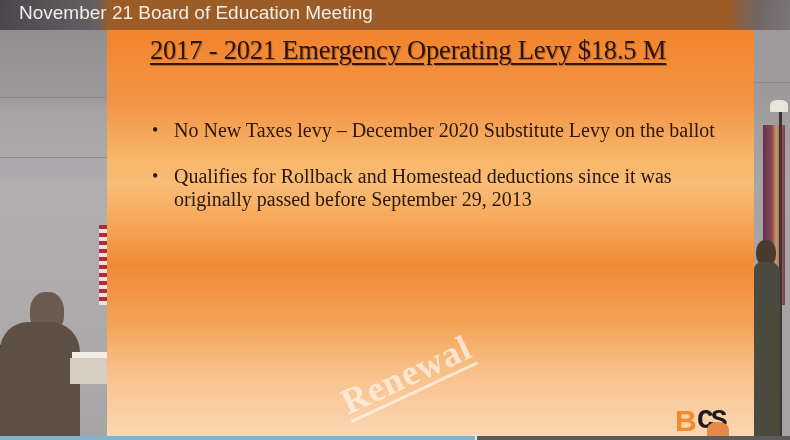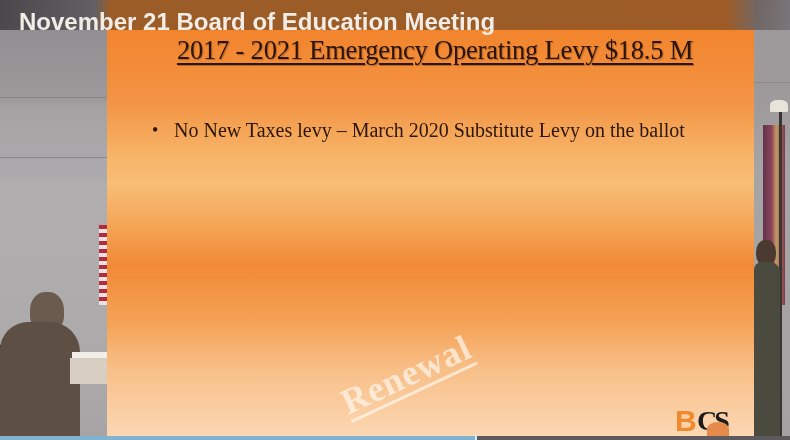--- a/index.html
+++ b/index.html
@@ -24,35 +24,35 @@
   .eagle { position:absolute; left:770px; top:100px; width:18px; height:12px; background:#e8e4da; border-radius:40% 40% 10% 10%; }
   .flag-right { position:absolute; left:763px; top:125px; width:22px; height:180px;
     background: linear-gradient(90deg,#5a2840 0%,#8a3a54 40%,#c69a5a 60%,#7b2c45 100%); opacity:.9; }
   .person-right { position:absolute; left:754px; top:240px; width:26px; height:200px; }
   .pr-head { position:absolute; left:2px; top:0; width:20px; height:26px; border-radius:45%; background:#4a3a30; }
   .pr-body { position:absolute; left:0; top:22px; width:26px; height:178px; background:#4b4a3e; border-radius:8px 10px 0 0; }
 
   
   .slide { position:absolute; left:107px; top:29px; width:647px; height:407px;
     background: linear-gradient(180deg,#f2842c 0%,#f39445 18%,#f7b66a 32%,#f8bd77 38%,#f5a657 48%,#f18a36 58%,#f4a256 72%,#f8c089 84%,#fbd7b3 100%); }
-  .slide-title { position:absolute; left:43px; top:6px; width:570px; text-align:center; font-size:26.5px; color:#2a1407; text-decoration:underline; text-decoration-thickness:2px; text-underline-offset:4px; white-space:nowrap; letter-spacing:-0.2px; text-shadow:1px 1px 1px rgba(60,30,10,.35); }
+  .slide-title { position:absolute; left:43px; top:6px; width:570px; text-align:left; font-size:26.5px; color:#2a1407; text-decoration:underline; text-decoration-thickness:2px; text-underline-offset:4px; white-space:nowrap; letter-spacing:-0.2px; text-shadow:1px 1px 1px rgba(60,30,10,.35); }
   .bullets { position:absolute; left:45px; top:90px; width:590px; list-style:none; margin:0; padding:0; }
   .bullet { position:relative; padding-left:22px; font-size:20px; line-height:23px; color:#2b160a; margin-bottom:23px; }
   .bullet::before { content:"\2022"; position:absolute; left:0; top:0; font-size:18px; }
   .bullet:nth-child(1) { top:0; }
   .watermark { position:absolute; left:245px; top:352px; font-size:36px; font-weight:bold; color:rgba(255,245,235,.72); transform:rotate(-25deg); transform-origin:left bottom; letter-spacing:1px; text-decoration:underline; text-decoration-thickness:3px; text-underline-offset:6px; }
   .logo { position:absolute; left:568px; top:377px; width:70px; height:30px; }
   .logo-b { position:absolute; left:0; top:0; font-family:"Liberation Sans", sans-serif; font-weight:bold; font-size:30px; line-height:30px; color:#f08a2c; }
-  .logo-cs { position:absolute; left:22px; top:0; font-family:Liberation Serif, serif; font-weight:bold; font-size:28px; line-height:30px; color:#1d1a1c; letter-spacing:-3px; }
+  .logo-cs { position:absolute; left:22px; top:0; font-family:Liberation Mono, monospace; font-weight:bold; font-size:28px; line-height:30px; color:#1d1a1c; letter-spacing:-3px; }
   .logo-ball { position:absolute; left:32px; top:16px; width:22px; height:14px; border-radius:50% 50% 0 0; background:#e58a4a; }
 
   
   .titlebar { position:absolute; left:0; top:0; width:790px; height:30px;
     background: linear-gradient(90deg, rgba(70,68,72,.95) 0%, rgba(90,88,92,.85) 12%, rgba(156,88,30,.92) 14%, rgba(158,88,30,.92) 92%, rgba(110,100,100,.9) 96%, rgba(120,115,118,.85) 100%); }
-  .video-title { position:absolute; left:19px; top:11px; font-family:"Liberation Sans", sans-serif; font-size:24px; line-height:22px; color:#f1ece6; white-space:nowrap;font-weight:bold; }
+  .video-title { position:absolute; left:19px; top:2px; font-family:"Liberation Sans", sans-serif; font-size:19px; line-height:22px; color:#f1ece6; white-space:nowrap; }
 
   
   .progress { position:absolute; left:0; top:436px; width:790px; height:4px; background:#5c5a5c; cursor:pointer; }
   .progress-fill { position:absolute; left:0; top:0; height:4px; background:#7fb3cf; }
   .progress-handle { position:absolute; top:-2px; width:2px; height:6px; background:#dfe8ee; }
 </style>
 </head>
 <body>
 
 <div class="video">
@@ -74,21 +74,22 @@
   <div class="pole"></div>
   <div class="eagle"></div>
   <div class="person-right">
     <div class="pr-head"></div>
     <div class="pr-body"></div>
   </div>
 
   <div class="slide">
     <div class="slide-title">2017 - 2021 Emergency Operating Levy $18.5 M</div>
     <ul class="bullets">
-      <li class="bullet">No New Taxes levy – March 2020 Substitute Levy on the ballot</li>
+      <li class="bullet">No New Taxes levy – December 2020 Substitute Levy on the ballot</li>
+      <li class="bullet">Qualifies for Rollback and Homestead deductions since it was originally passed before September 29, 2013</li>
     </ul>
     <div class="watermark">Renewal</div>
     <div class="logo">
       <span class="logo-b">B</span>
       <span class="logo-cs">CS</span>
       <span class="logo-ball"></span>
     </div>
   </div>
 
   <div class="titlebar">

